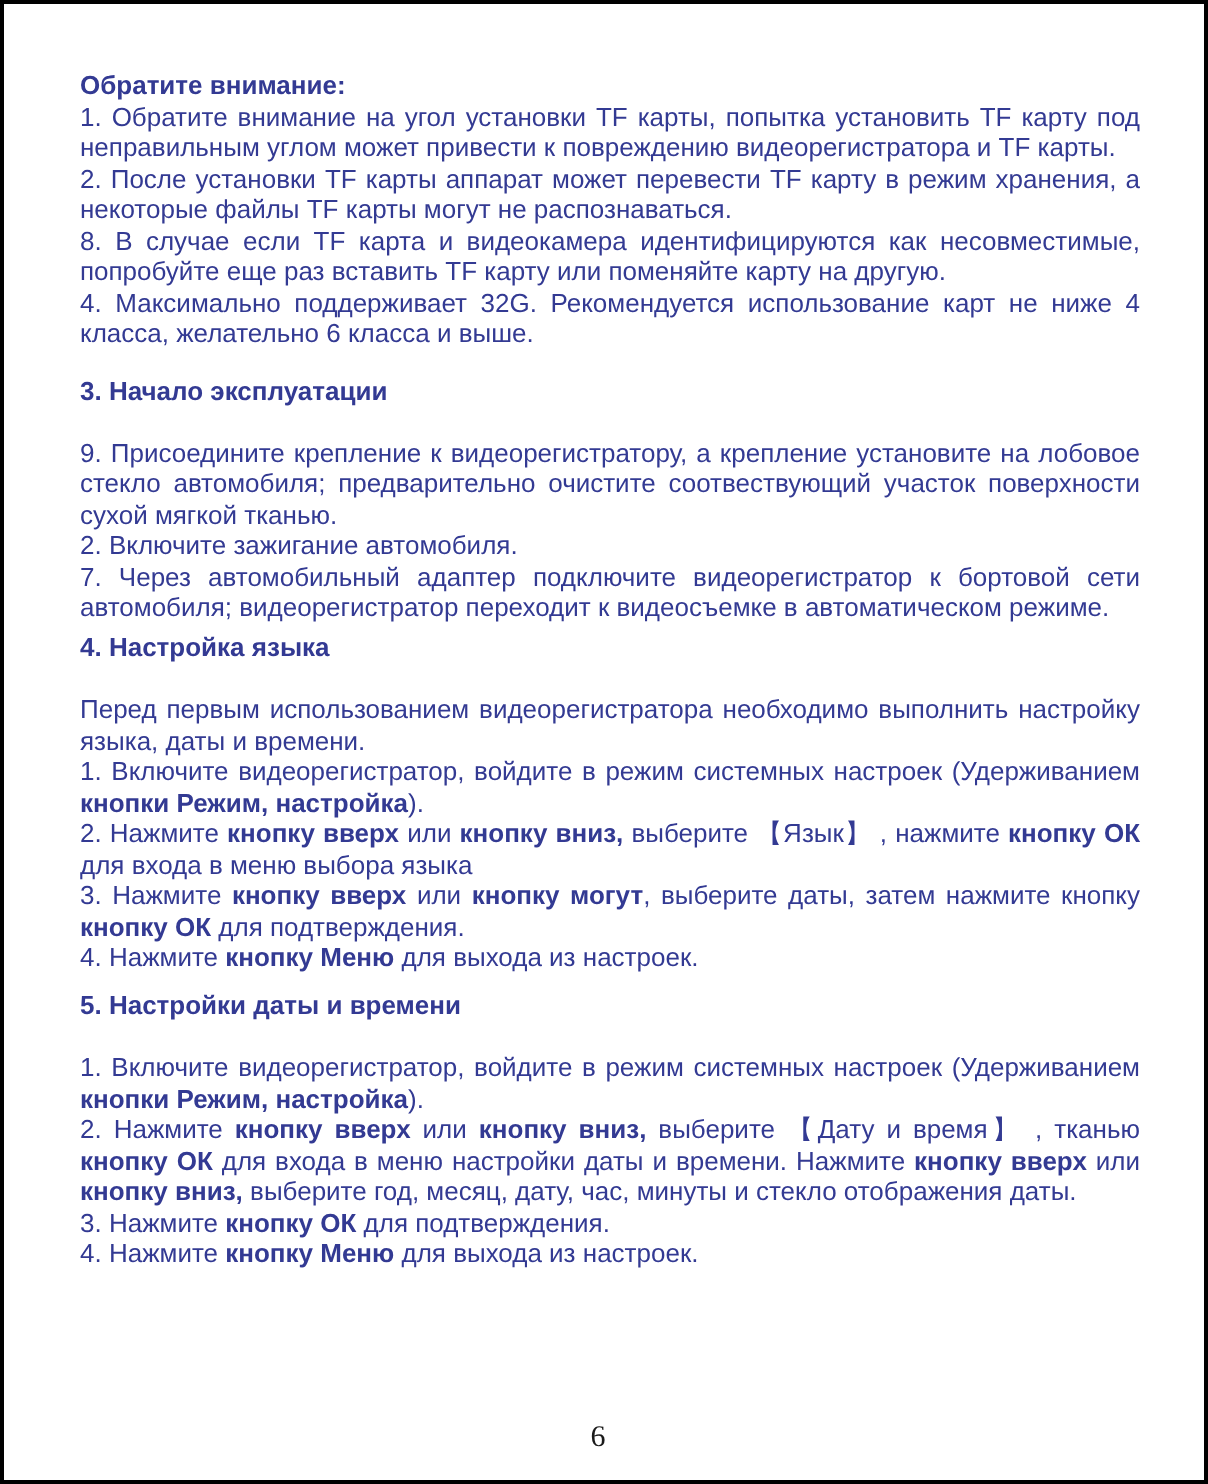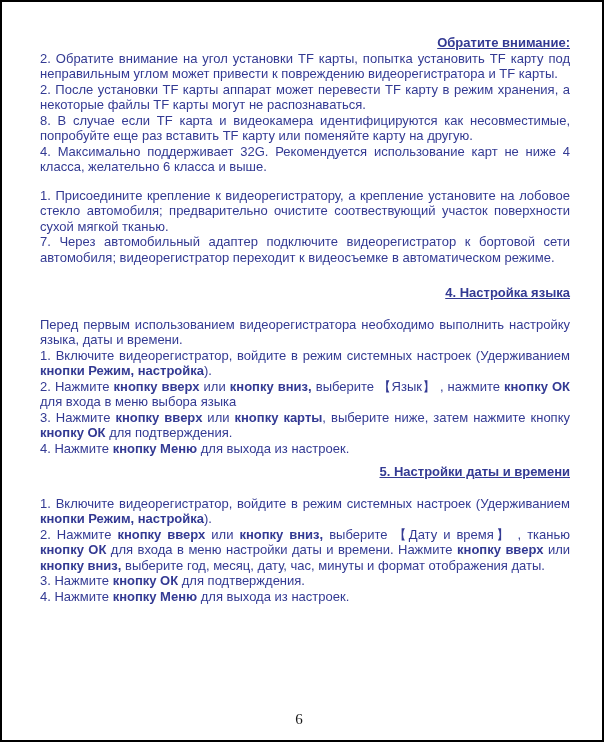--- a/index.html
+++ b/index.html
@@ -22,33 +22,32 @@
     position: absolute;
     top: 33px;
     left: 38px;
     width: 530px;
     font-size: 13px;
     line-height: 15.5px;
   }
   .section { margin: 0; }
   .section .heading {
     font-weight: bold;
-    text-align: right;
+    text-align: left;
     margin: 0;
-    text-decoration: underline;
   }
   .section .body { margin: 0; }
   .section .body p.para {
     margin: 0;
     text-align: justify;
   }
   
   .s2 { margin-top: 13px; }
   .s2 .heading { margin-bottom: 15.5px; }
-  .s3 { margin-top: 20px; }
+  .s3 { margin-top: 4px; }
   .s3 .heading { margin-bottom: 16px; }
   .s4 { margin-top: 8px; }
   .s4 .heading { margin-bottom: 16px; }
   .page-number {
     position: absolute;
     left: 0;
     right: 6px;
     bottom: 12px;
     text-align: center;
     color: #1a1a1a;
@@ -59,50 +58,52 @@
 </style>
 </head>
 <body>
 
 <div class="page">
   <div class="content">
 
     <div class="section s1">
       <p class="heading"><b>Обратите внимание:</b></p>
       <div class="body">
-          <p class="para"><span>2. Обратите внимание на угол установки TF карты, попытка установить TF карту под неправильным углом может привести к повреждению видеорегистратора и TF карты.</span></p>
+          <p class="para"><span>1. Обратите внимание на угол установки TF карты, попытка установить TF карту под неправильным углом может привести к повреждению видеорегистратора и TF карты.</span></p>
           <p class="para"><span>2. После установки TF карты аппарат может перевести TF карту в режим хранения, а некоторые файлы TF карты могут не распознаваться.</span></p>
           <p class="para"><span>8. В случае если TF карта и видеокамера идентифицируются как несовместимые, попробуйте еще раз вставить TF карту или поменяйте карту на другую.</span></p>
           <p class="para"><span>4. Максимально поддерживает 32G. Рекомендуется использование карт не ниже 4 класса, желательно 6 класса и выше.</span></p>
         </div>
     </div>
 
     <div class="section s2">
+      <p class="heading"><b>3. Начало эксплуатации</b></p>
       <div class="body">
-          <p class="para"><span>1. Присоедините крепление к видеорегистратору, а крепление установите на лобовое стекло автомобиля; предварительно очистите соотвествующий участок поверхности сухой мягкой тканью.</span></p>
+          <p class="para"><span>9. Присоедините крепление к видеорегистратору, а крепление установите на лобовое стекло автомобиля; предварительно очистите соотвествующий участок поверхности сухой мягкой тканью.</span></p>
+          <p class="para"><span>2. Включите зажигание автомобиля.</span></p>
           <p class="para"><span>7. Через автомобильный адаптер подключите видеорегистратор к бортовой сети автомобиля; видеорегистратор переходит к видеосъемке в автоматическом режиме.</span></p>
         </div>
     </div>
 
     <div class="section s3">
       <p class="heading"><b>4. Настройка языка</b></p>
       <div class="body">
           <p class="para"><span>Перед первым использованием видеорегистратора необходимо выполнить настройку языка, даты и времени.</span></p>
           <p class="para"><span>1. Включите видеорегистратор, войдите в режим системных настроек (Удерживанием </span><b>кнопки Режим, настройка</b><span>).</span></p>
           <p class="para"><span>2. Нажмите </span><b>кнопку вверх</b><span> или </span><b>кнопку вниз,</b><span> выберите 【Язык】 , нажмите </span><b>кнопку ОК</b><span> для входа в меню выбора языка</span></p>
-          <p class="para"><span>3. Нажмите </span><b>кнопку вверх</b><span> или </span><b>кнопку карты</b><span>, выберите ниже, затем нажмите кнопку </span><b>кнопку ОК</b><span> для подтверждения.</span></p>
+          <p class="para"><span>3. Нажмите </span><b>кнопку вверх</b><span> или </span><b>кнопку могут</b><span>, выберите даты, затем нажмите кнопку </span><b>кнопку ОК</b><span> для подтверждения.</span></p>
           <p class="para"><span>4. Нажмите </span><b>кнопку Меню</b><span> для выхода из настроек.</span></p>
         </div>
     </div>
 
     <div class="section s4">
       <p class="heading"><b>5. Настройки даты и времени</b></p>
       <div class="body">
           <p class="para"><span>1. Включите видеорегистратор, войдите в режим системных настроек (Удерживанием </span><b>кнопки Режим, настройка</b><span>).</span></p>
-          <p class="para"><span>2. Нажмите </span><b>кнопку вверх</b><span> или </span><b>кнопку вниз,</b><span> выберите 【Дату и время】 , тканью </span><b>кнопку ОК</b><span> для входа в меню настройки даты и времени. Нажмите </span><b>кнопку вверх</b><span> или </span><b>кнопку вниз,</b><span> выберите год, месяц, дату, час, минуты и формат отображения даты.</span></p>
+          <p class="para"><span>2. Нажмите </span><b>кнопку вверх</b><span> или </span><b>кнопку вниз,</b><span> выберите 【Дату и время】 , тканью </span><b>кнопку ОК</b><span> для входа в меню настройки даты и времени. Нажмите </span><b>кнопку вверх</b><span> или </span><b>кнопку вниз,</b><span> выберите год, месяц, дату, час, минуты и стекло отображения даты.</span></p>
           <p class="para"><span>3. Нажмите </span><b>кнопку ОК</b><span> для подтверждения.</span></p>
           <p class="para"><span>4. Нажмите </span><b>кнопку Меню</b><span> для выхода из настроек.</span></p>
         </div>
     </div>
 
   </div>
 
   <div class="page-number">6</div>
 </div>
 

